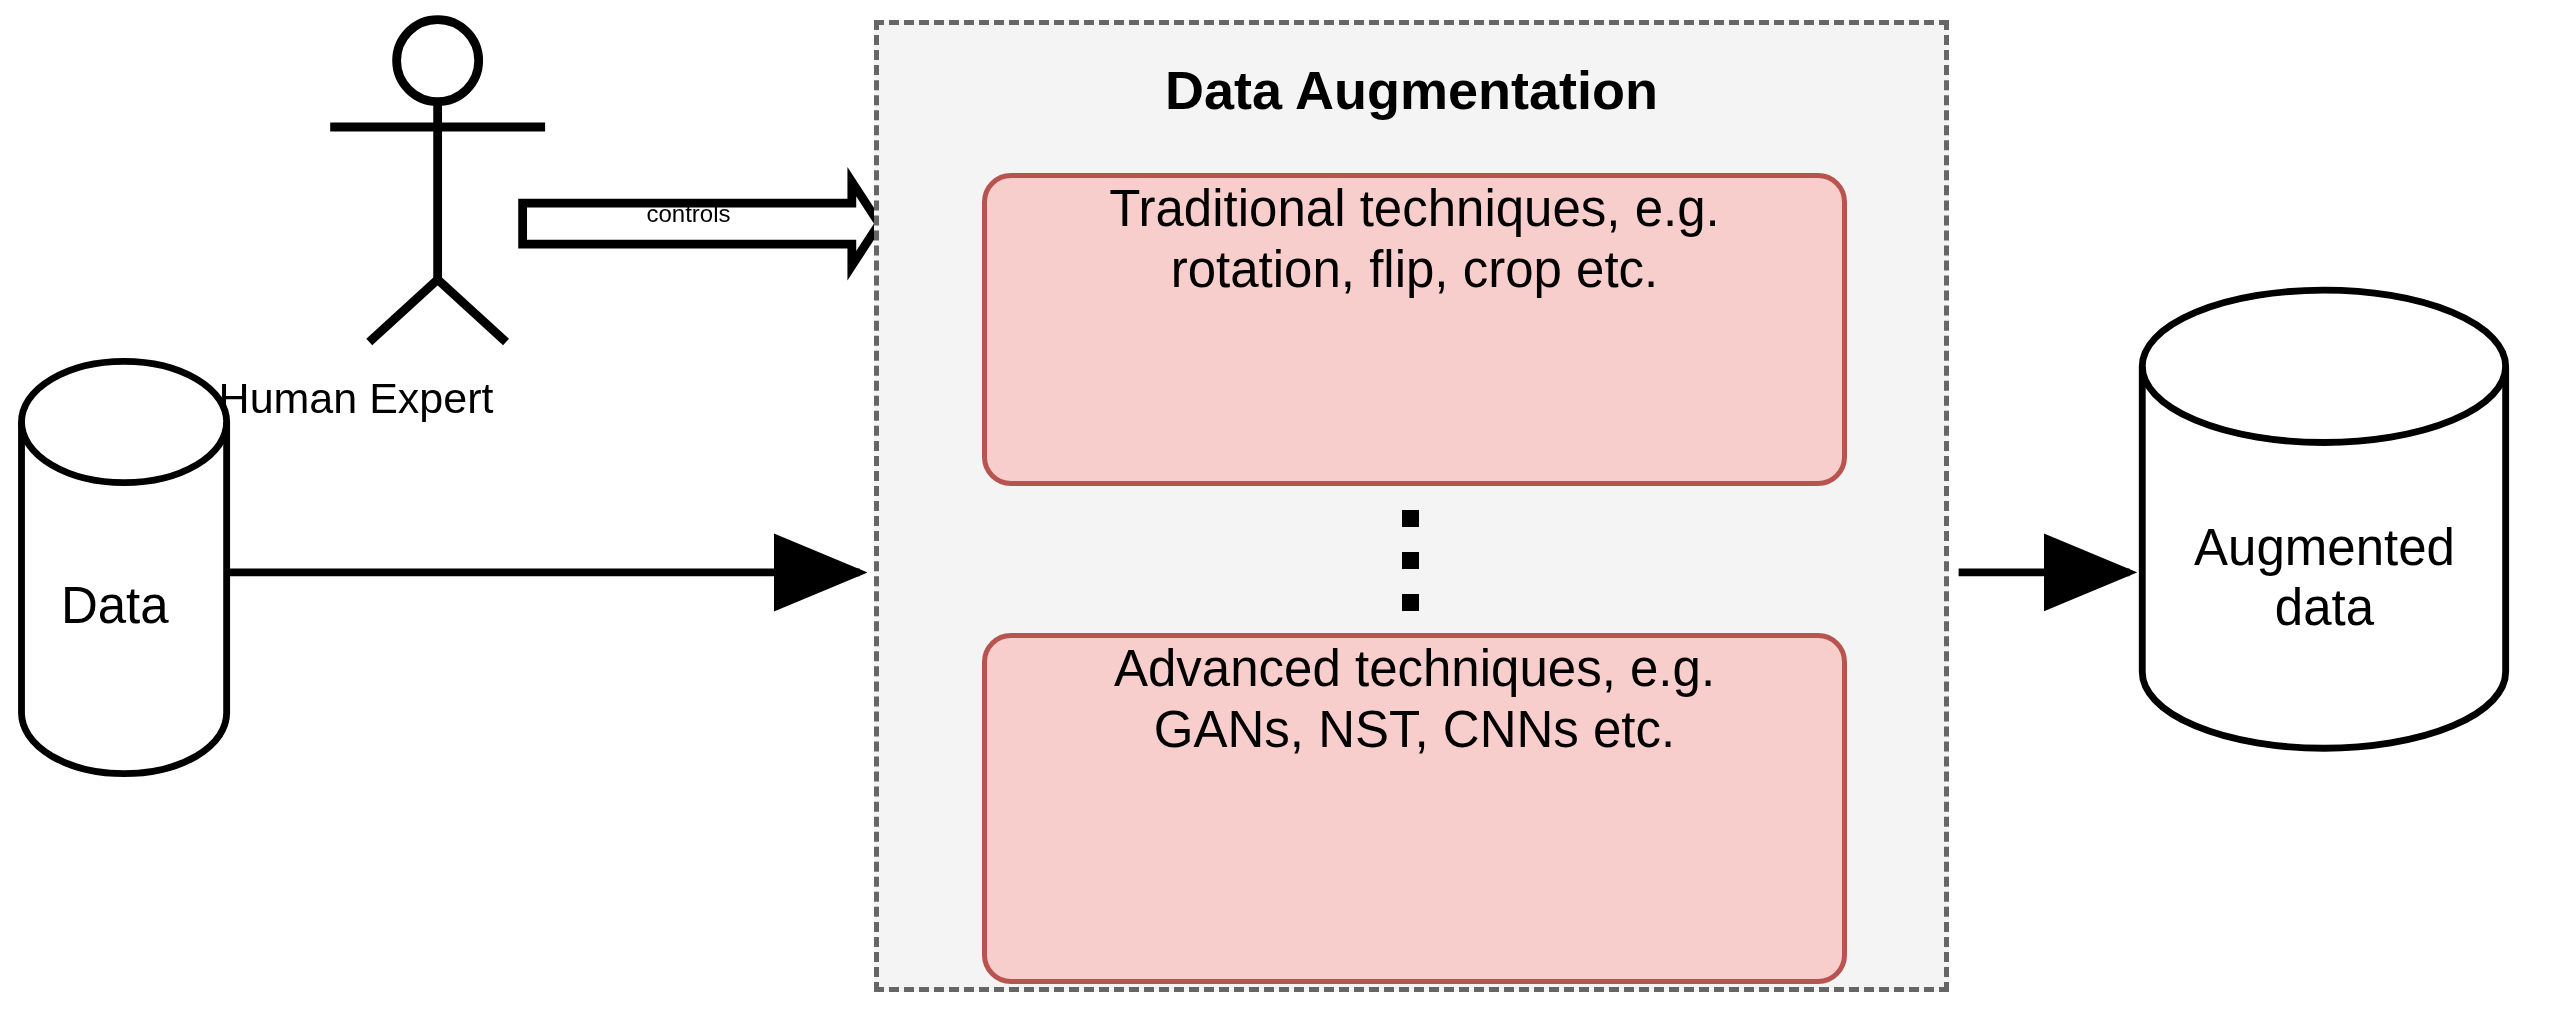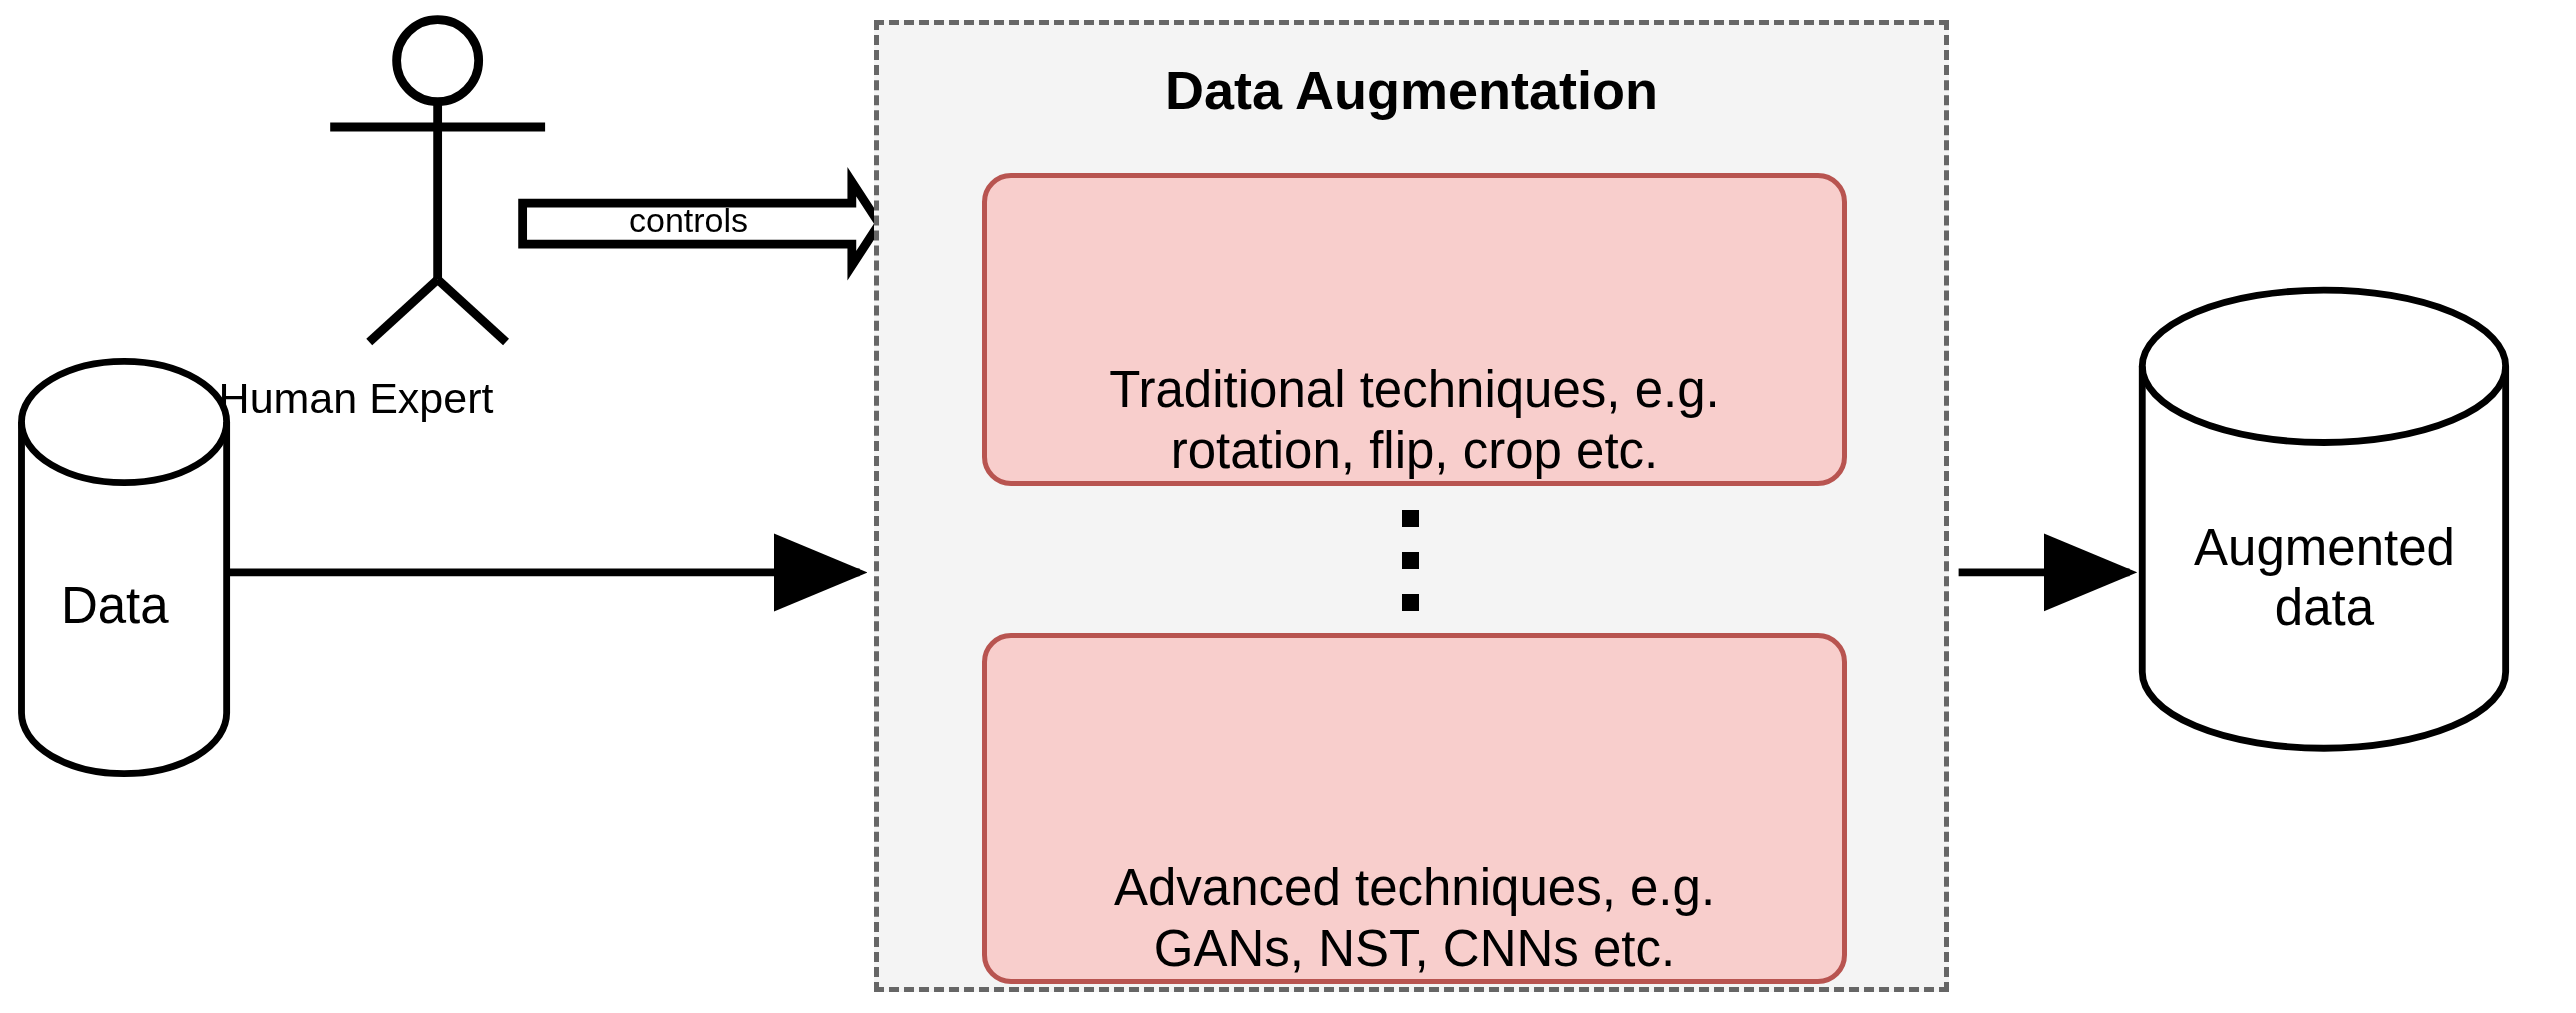--- a/index.html
+++ b/index.html
@@ -53,21 +53,21 @@
   
   .pink-box {
     position: absolute;
     left: 982px;
     width: 865px;
     background: #f8cecc;
     border: 5.9px solid #b85450;
     border-radius: 29px;
     box-sizing: border-box;
     display: flex;
-    align-items: flex-end;
+    align-items: flex-start;
     justify-content: center;
   }
   #pink-box-1 { top: 173px; height: 313px; }
   #pink-box-2 { top: 633px; height: 351px; }
   .pink-box .label {
     font-size: 51px;
     color: #000;
     text-align: center;
     line-height: 1.2;
     white-space: pre-line;
@@ -111,21 +111,21 @@
     left: 190px;
     top: 373px;
     width: 332px;
     font-size: 43px;
   }
   
   .controls-label {
     left: 547px;
     top: 200px;
     width: 283px;
-    font-size: 34px;
+    font-size: 24px;
   }
 </style>
 </head>
 <body>
 
 <div id="canvas">
 
   <svg class="svg-layer" viewBox="0 0 2637 1037">
 
     <defs>

